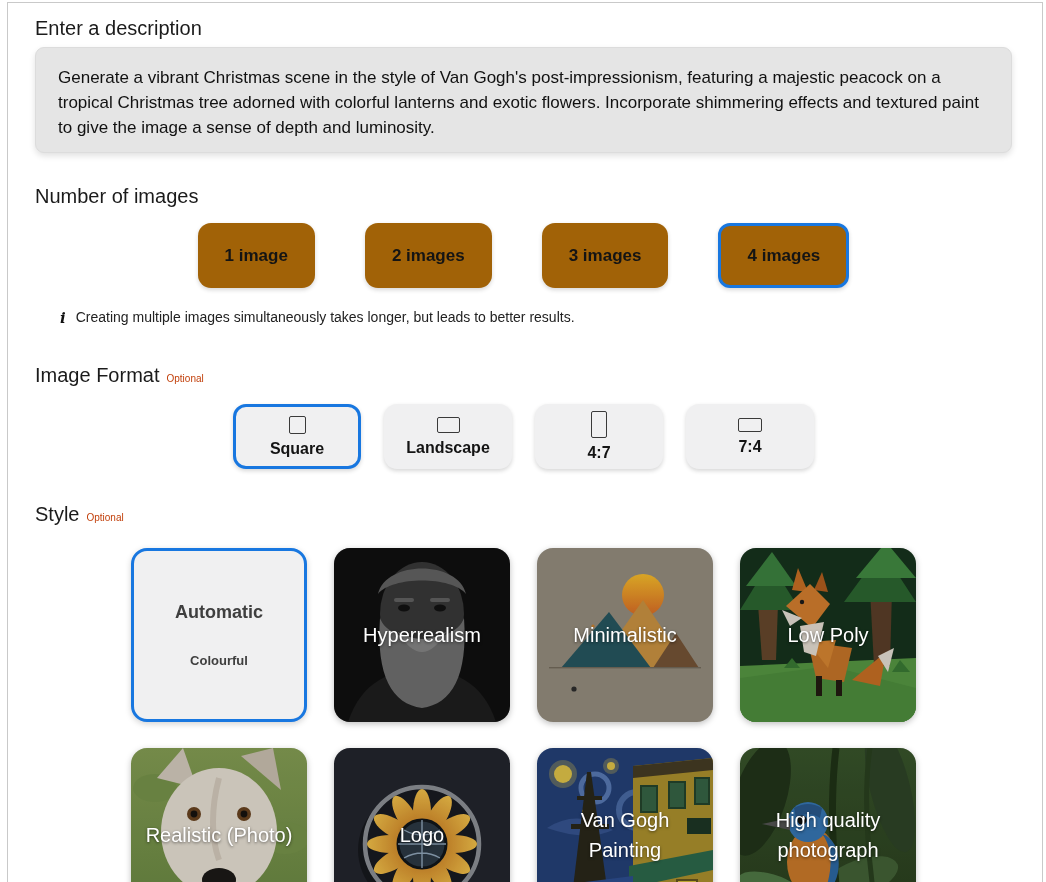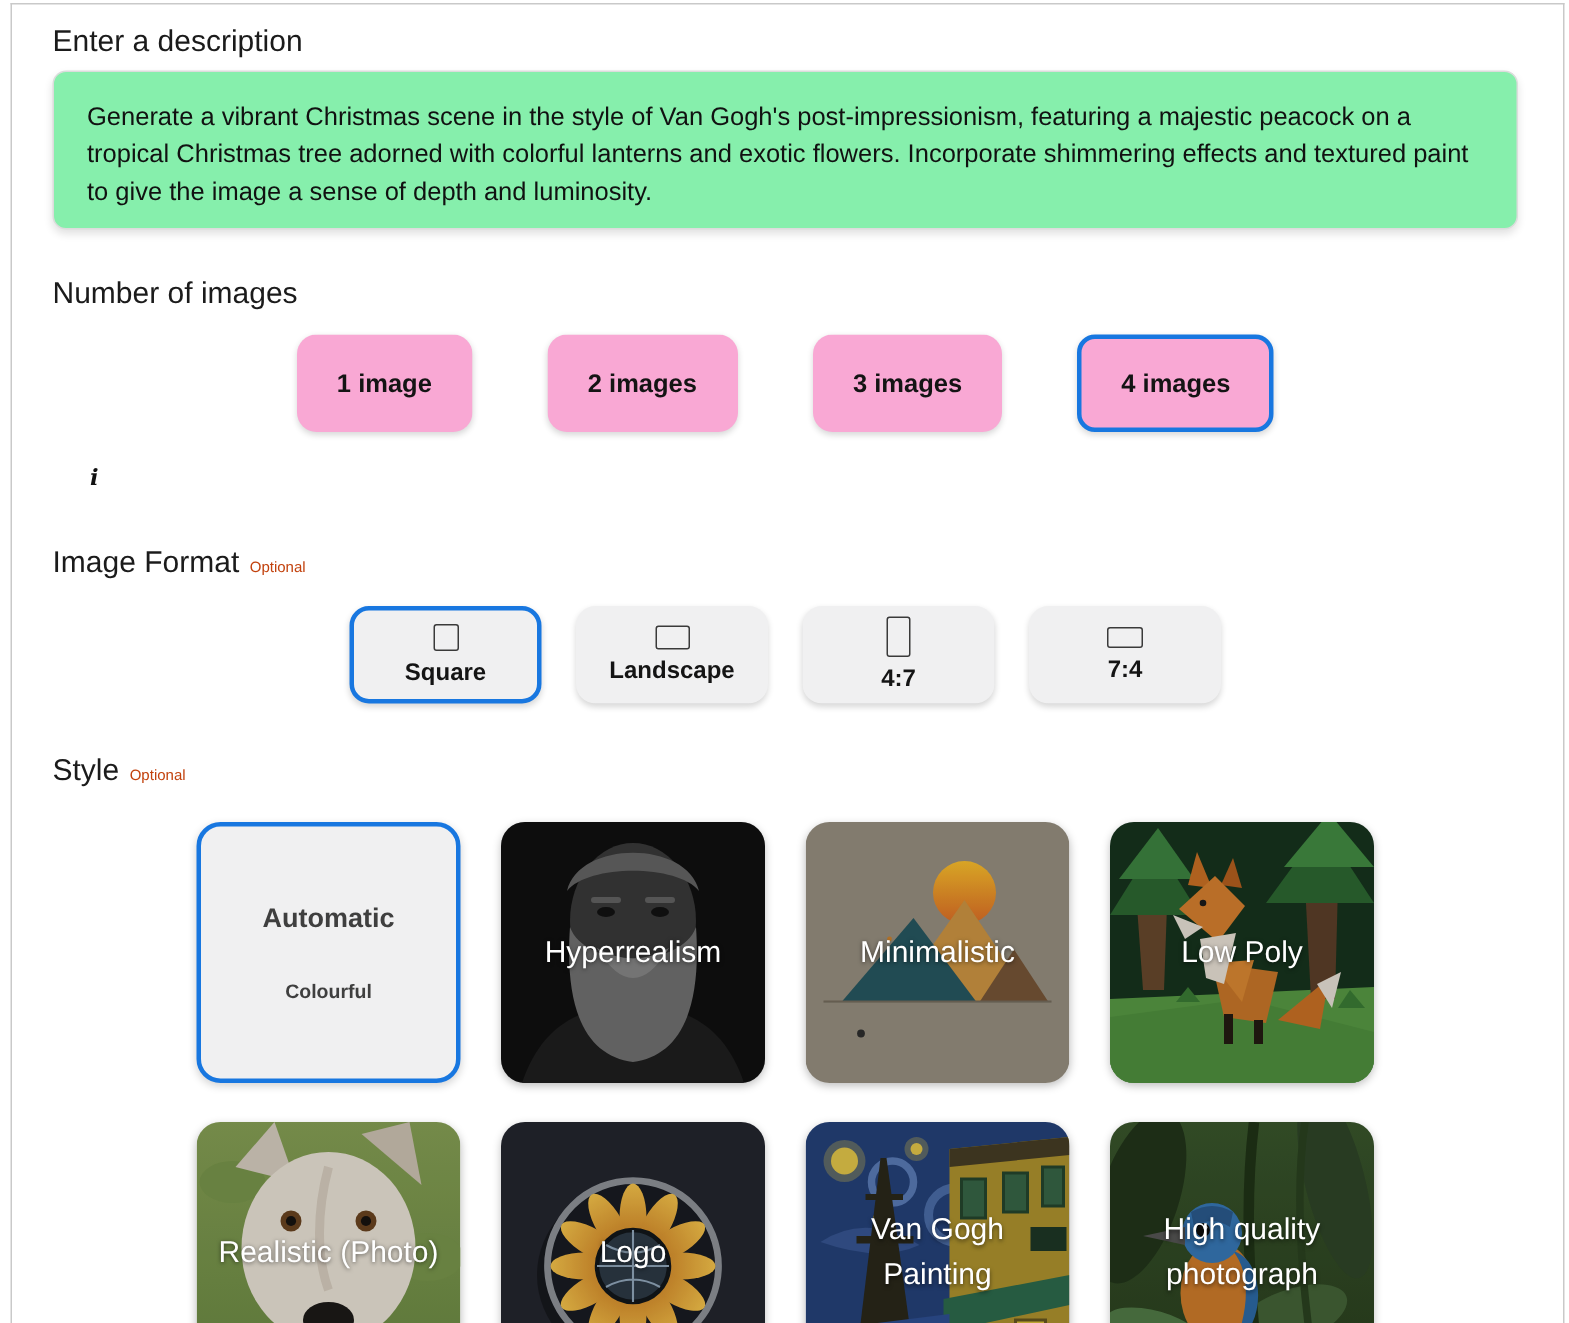--- a/index.html
+++ b/index.html
@@ -18,38 +18,38 @@
   }
   .section-heading{
     font-size:20px;font-weight:400;color:#1b1b1b;line-height:24px;
   }
   .optional{
     font-size:10px;color:#c2410c;font-weight:400;margin-left:7px;
   }
   
   .desc-box{
     margin-top:7px;width:977px;height:106px;box-sizing:border-box;
-    background:#86efac;border:1px solid #dcdcdc;border-radius:9px;
+    background:#e5e5e5;border:1px solid #dcdcdc;border-radius:9px;
     box-shadow:0 3px 6px rgba(0,0,0,0.12);
     padding:17px 24px 0 22px;
   }
   .desc-box p{
     margin:0;font-size:17px;line-height:25px;color:#111;
   }
   
   .num-row{
     margin-top:31px;
   }
   .btn-row{
     width:977px;display:flex;justify-content:center;align-items:center;
   }
   .num-btns{margin-top:15px;gap:50px;}
   .num-btn{
     box-sizing:border-box;height:65px;min-width:105px;padding:0 24px;
-    background:#f9a8d4;border:3px solid transparent;border-radius:13px;
+    background:#a16207;border:3px solid transparent;border-radius:13px;
     box-shadow:0 2px 4px rgba(0,0,0,0.16);
     font-family:"Liberation Sans", sans-serif;
     font-size:17px;font-weight:700;color:#141414;cursor:pointer;
   }
   .num-btn.selected{border-color:#1877e0;min-width:131px;border-radius:12px;}
   
   .info-line{
     margin-top:21px;margin-left:25px;display:flex;align-items:flex-start;gap:10px;
     font-size:14px;color:#222;
   }
@@ -124,20 +124,21 @@
     </button>
     <button class="num-btn">
       <span>3 images</span>
     </button>
     <button class="num-btn selected">
       <span>4 images</span>
     </button>
   </div>
   <div class="info-line">
     <span class="info-icon">i</span>
+    <span>Creating multiple images simultaneously takes longer, but leads to better results.</span>
   </div>
 
   <div class="section-heading fmt-heading">
     <span>Image Format</span><span class="optional">Optional</span>
   </div>
   <div class="btn-row fmt-btns">
     <button class="fmt-btn selected">
       <span class="fmt-icon ic-square"></span>
       <span class="fmt-label">Square</span>
     </button>

